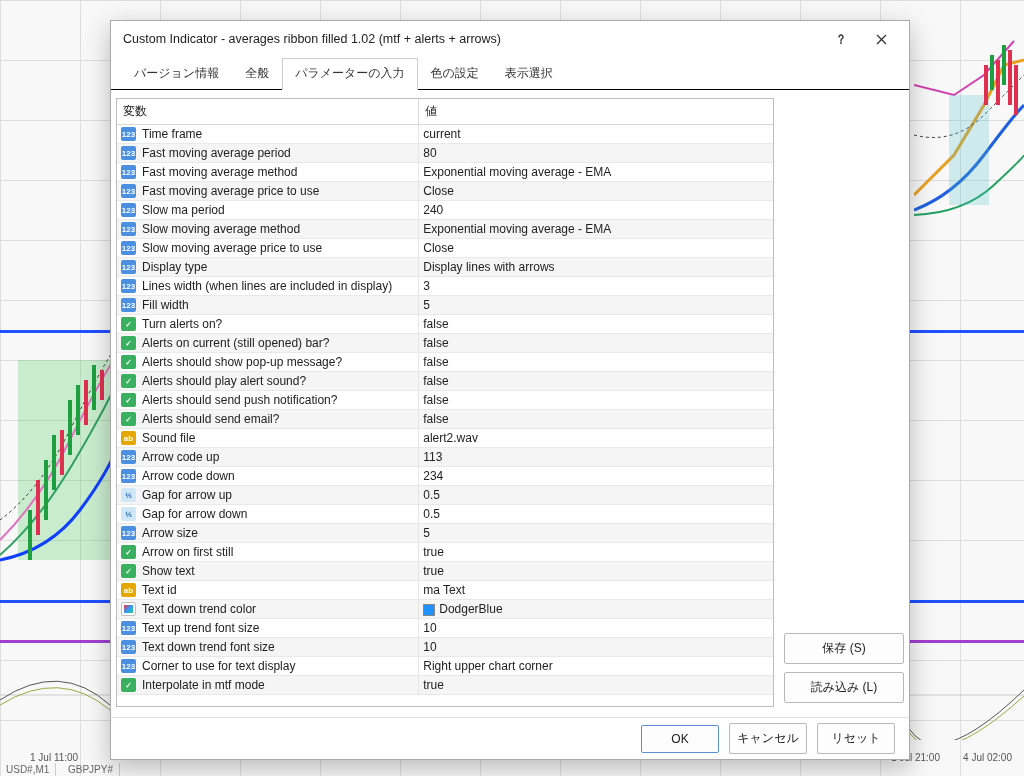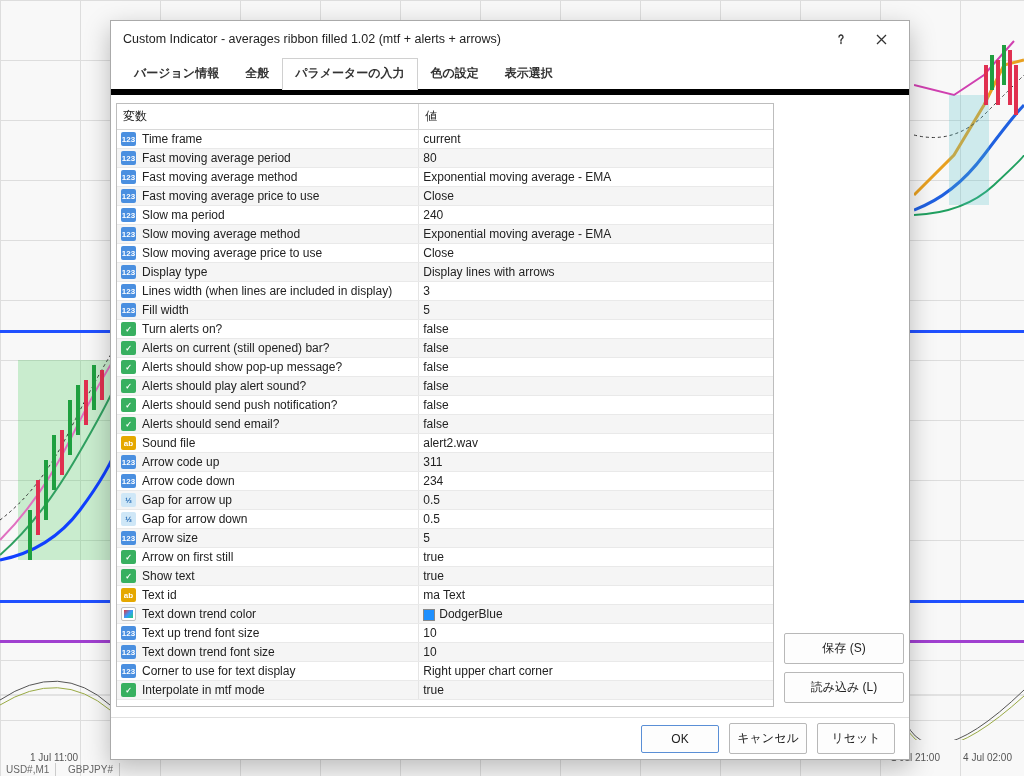--- a/index.html
+++ b/index.html
@@ -21,21 +21,21 @@
   .chart-bg .upper-right .c { position:absolute; width:4px; }
   .chart-bg svg { position:absolute; }
 
   
   .dialog { position:absolute; left:110px; top:20px; width:800px; height:740px;
     background:#ffffff; border:1px solid #aaa; box-shadow: 0 8px 24px rgba(0,0,0,.25);
     display:flex; flex-direction:column; font-size:12px; color:#222;}
   .titlebar { height:36px; display:flex; align-items:center; padding:0 8px 0 12px; }
   .titlebar .title { flex:1; font-size:12.5px; }
   .titlebar .winbtn { width:40px; height:28px; display:flex; align-items:center; justify-content:center; color:#222; }
-  .tabs { display:flex; padding: 0 10px; border-bottom:6px solid #000000; gap:0;font-weight:bold; }
+  .tabs { display:flex; padding: 0 10px; border-bottom:1px solid #000000; gap:0; }
   .tab-item { padding:6px 12px 7px; font-size:12px; color:#333; border:1px solid transparent; position:relative; top:1px;}
   .tab-item.active { border:1px solid #d0d0d0; border-bottom:1px solid #fff; background:#fff;}
   .body { flex:1; padding:8px 5px 10px; display:flex; gap:10px; }
   .params { flex:1; border:1px solid #bdbdbd; overflow:auto; }
   .params table { width:100%; border-collapse:collapse; font-size:12px; }
   .params th { text-align:left; font-weight:400; padding:4px 6px; background:#fff; border-bottom:1px solid #d8d8d8;}
   .params th:first-child { width:46%; border-right:1px solid #d8d8d8; }
   .params tr.row td { padding:2px 4px; border-bottom:1px solid #e9e9e9; }
   .params tr.row:nth-child(even) td { background:#f5f5f5; }
   .params tr.row td:first-child { border-right:1px solid #e5e5e5; }
@@ -294,21 +294,21 @@
               </td>
               <td><span>alert2.wav</span></td>
             </tr>
             <tr class="row">
               <td>
                 <div class="cell-var">
                   <span class="ico ico-123">123</span>
                   <span>Arrow code up</span>
                 </div>
               </td>
-              <td><span>311</span></td>
+              <td><span>113</span></td>
             </tr>
             <tr class="row">
               <td>
                 <div class="cell-var">
                   <span class="ico ico-123">123</span>
                   <span>Arrow code down</span>
                 </div>
               </td>
               <td><span>234</span></td>
             </tr>

